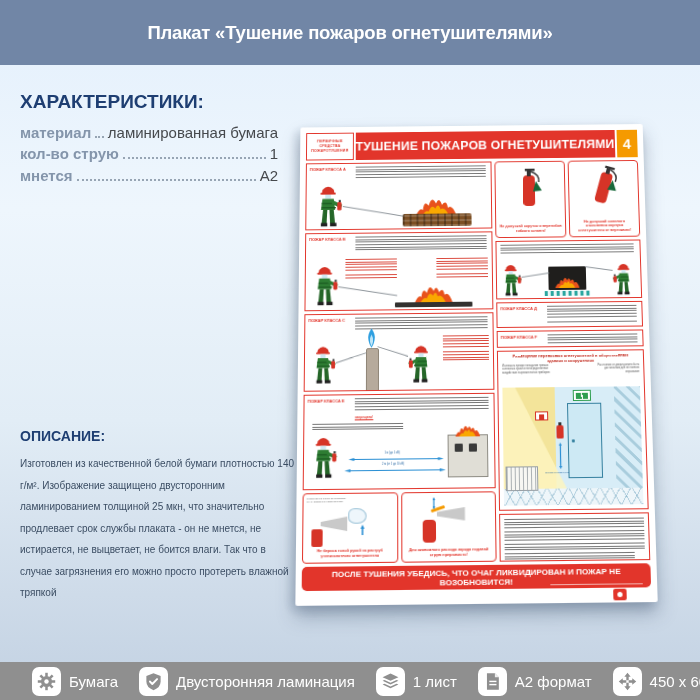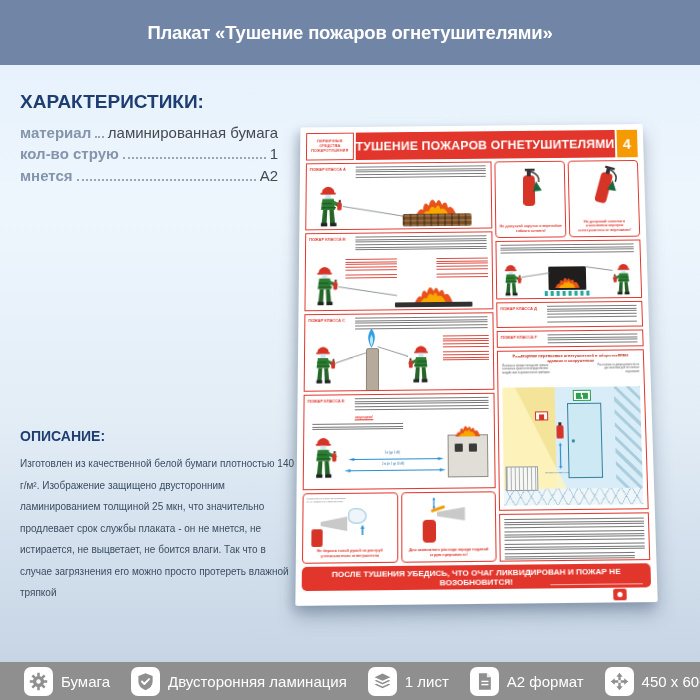--- a/index.html
+++ b/index.html
@@ -15,21 +15,21 @@
   .char-rows{position:absolute;left:20px;top:119px;width:258px;}
   .crow{display:flex;align-items:flex-end;height:21.5px;font-size:15px;text-align:center;}
   .crow .lbl{color:#8495ab;font-weight:bold;white-space:nowrap;}
   .crow .dots{flex:1;border-bottom:2px dotted #97a5b4;margin:0 4px 3px 4px;}
   .crow .val{color:#46494d;white-space:nowrap;margin-top:8px;}
   
   .desc-title{position:absolute;left:20px;top:428px;font-size:14px;font-weight:bold;color:#1e3e72;}
   .desc-text{position:absolute;left:20px;top:453px;width:280px;font-size:10px;line-height:21.5px;color:#3b4d63;}
   
   .infobar{position:absolute;left:0;top:662px;width:700px;height:38px;background:#8f8f8f;
-           display:flex;align-items:center;gap:21px;padding-left:24px;box-sizing:border-box;}
+           display:flex;align-items:center;gap:21px;padding-left:32px;box-sizing:border-box;}
   .ib-item{display:flex;align-items:center;gap:8px;}
   .ib-tile{width:29px;height:29px;border-radius:7px;background:#fff;display:flex;align-items:center;justify-content:center;flex:0 0 auto;}
   .ib-label{color:#fff;font-size:15px;white-space:nowrap;}
   
   .poster{position:absolute;left:298px;top:118px;width:352px;height:480px;background:#fff;border-radius:2px;
           transform:perspective(800px) rotateX(5.5deg) rotate(-0.6deg);
           box-shadow:0 10px 18px rgba(45,65,95,.35),-4px 4px 10px rgba(45,65,95,.18);}
   .p-in{position:absolute;inset:6px;}
   .p-head{display:flex;gap:2px;height:29px;}
   .p-kick{width:52px;border:1px solid #e2352b;box-sizing:border-box;color:#e2352b;font-weight:bold;

